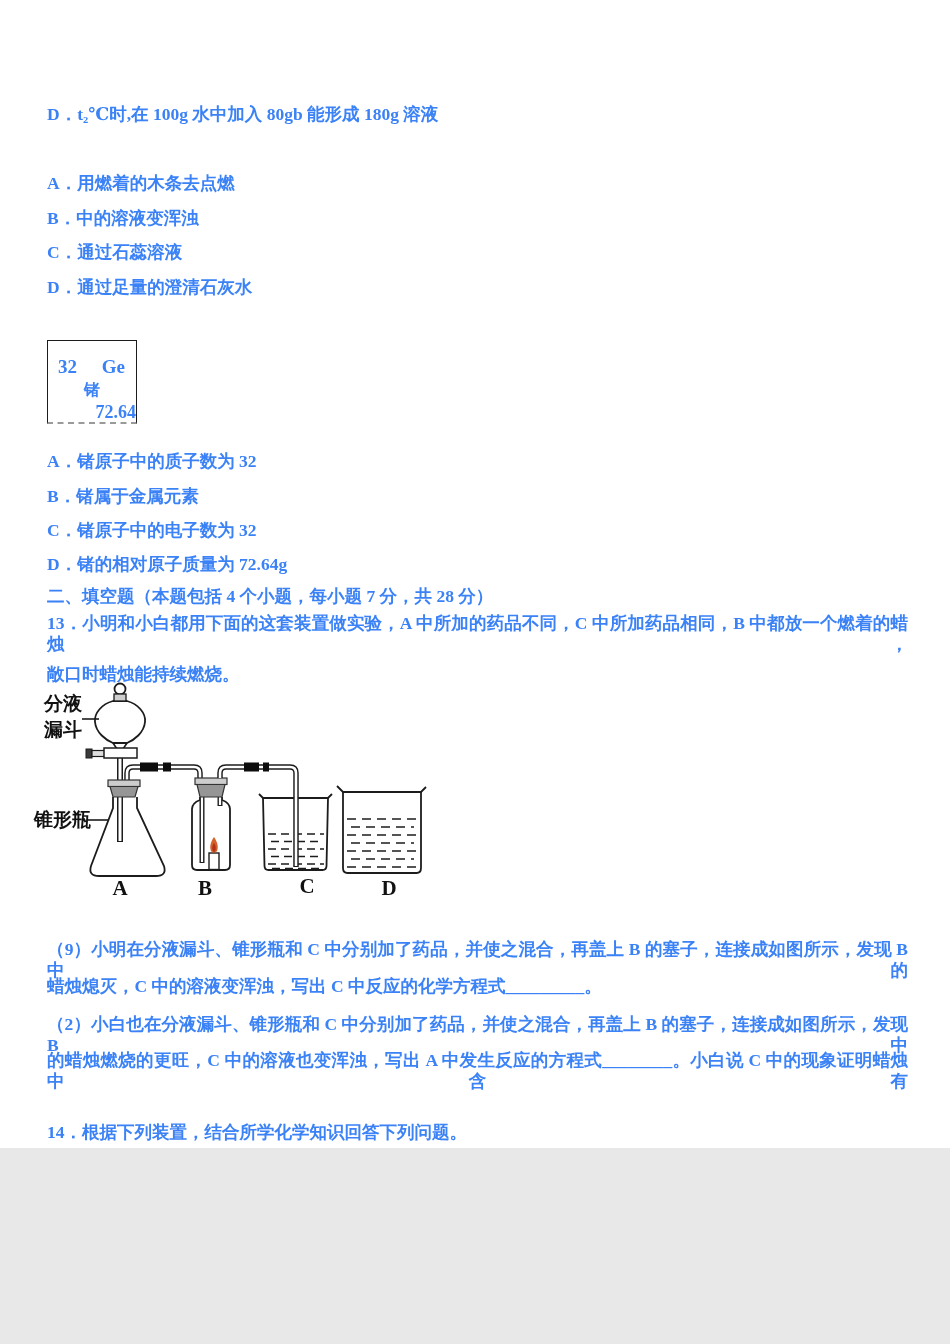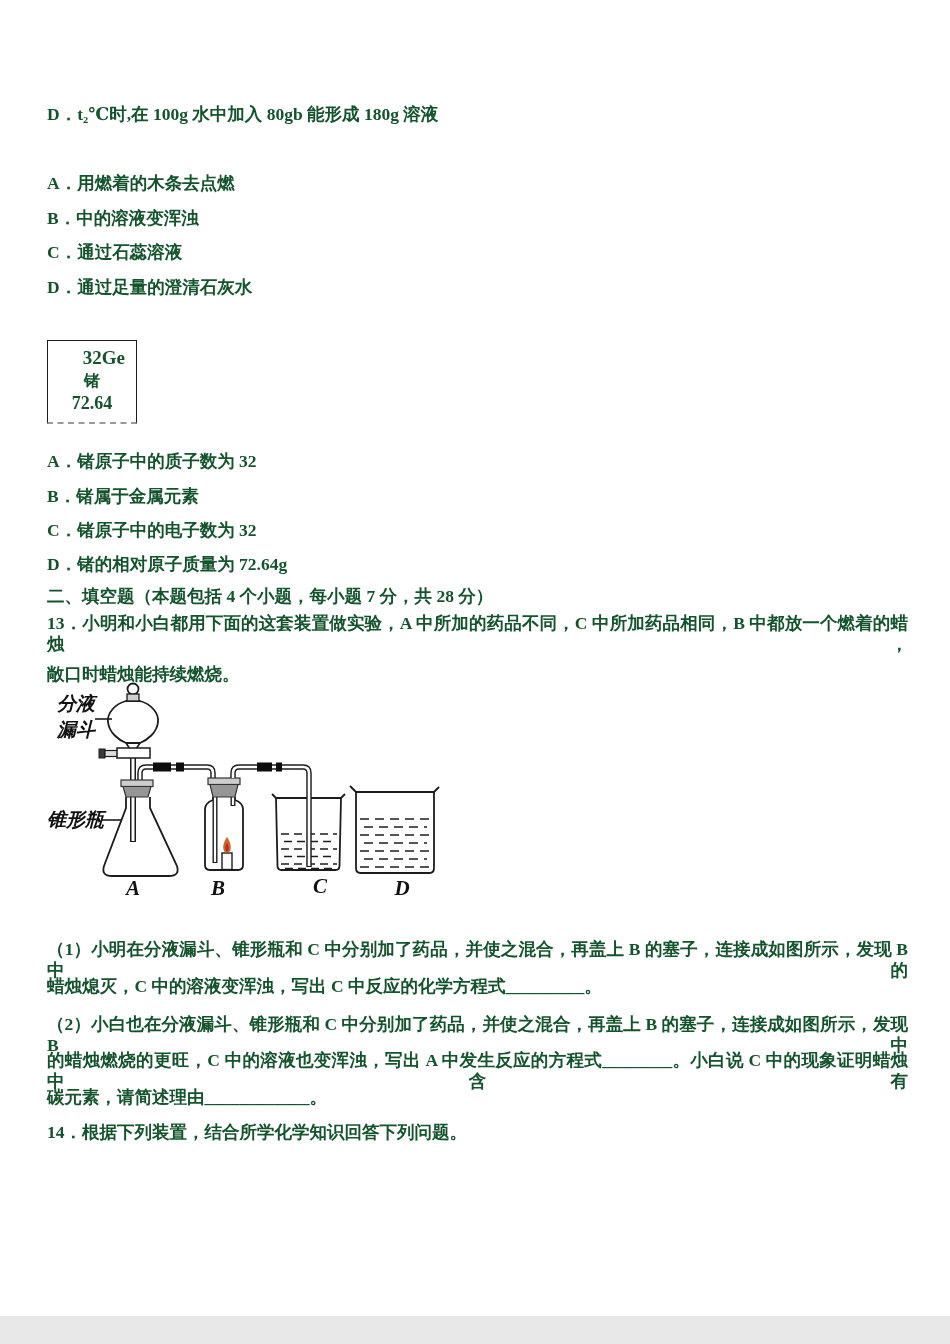--- a/index.html
+++ b/index.html
@@ -1,22 +1,22 @@
 <!DOCTYPE html>
 <html><head>
 <meta charset="utf-8">
 <style>
   html,body{margin:0;padding:0;background:#e8e8e8;}
   .page{
     position:relative;
-    width:950px;height:1316px;
+    width:950px;height:1148px;
     background:#ffffff;
     font-family:"Liberation Serif","DejaVu Serif",serif;
     font-weight:bold;
-    color:#14532d;
+    color:#3b82f6;
     overflow:hidden;
   }
   .ln{
     position:absolute;left:47px;
     font-size:17.5px;line-height:21px;
     white-space:pre;
   }
   .just{
     width:861px;
     white-space:normal;
@@ -24,27 +24,27 @@
     text-align-last:justify;
   }
   .elem-box{
     position:absolute;left:47px;top:340px;
     width:90px;height:84px;
     border:1.6px solid #1c1c1c;
     border-bottom:2px dashed #9a9a9a;
     box-sizing:border-box;
   }
   .elem-row{
-    display:flex;justify-content:flex-end;
+    display:flex;justify-content:space-between;
     padding:7px 11px 0 10px;
-    font-size:19px;line-height:19px;
+    font-size:19px;line-height:19px;margin-top:9px;
   }
   .elem-name{text-align:center;font-size:16px;line-height:16px;margin-top:6px;}
-  .elem-mass{text-align:center;font-size:18px;line-height:18px;margin-top:5px;}
-  .diagram{position:absolute;left:45px;top:680px;width:440px;height:224px;font-style:italic;}
+  .elem-mass{text-align:right;font-size:18px;line-height:18px;margin-top:5px;}
+  .diagram{position:absolute;left:32px;top:680px;width:440px;height:224px;}
   svg text{font-family:"Liberation Serif","DejaVu Serif",serif;font-weight:bold;fill:#111;}
   .cjk-label{font-size:19px;}
   .letter{font-size:21px;}
 </style>
 </head>
 <body>
 
 <div class="page">
 
   <div class="ln" style="top:104px">D．t₂℃时,在 100g 水中加入 80gb 能形成 180g 溶液</div>
@@ -178,21 +178,20 @@
       <line x1="56" y1="140" x2="76" y2="140" stroke="#1c1c1c" stroke-width="1.6"></line>
       <text x="2" y="146" class="cjk-label">锥形瓶</text>
 
       <text x="88" y="215" text-anchor="middle" class="letter">A</text>
       <text x="173" y="215" text-anchor="middle" class="letter">B</text>
       <text x="275" y="213" text-anchor="middle" class="letter">C</text>
       <text x="357" y="215" text-anchor="middle" class="letter">D</text>
     </svg>
   </div>
 
-  <div class="ln just" style="top:939px">（1）小明在分液漏斗、锥形瓶和 C 中分别加了药品，并使之混合，再盖上 B 的塞子，连接成如图所示，发现 B 中的</div>
+  <div class="ln just" style="top:939px">（9）小明在分液漏斗、锥形瓶和 C 中分别加了药品，并使之混合，再盖上 B 的塞子，连接成如图所示，发现 B 中的</div>
   <div class="ln" style="top:976px">蜡烛熄灭，C 中的溶液变浑浊，写出 C 中反应的化学方程式_________。</div>
   <div class="ln just" style="top:1014px">（2）小白也在分液漏斗、锥形瓶和 C 中分别加了药品，并使之混合，再盖上 B 的塞子，连接成如图所示，发现 B 中</div>
   <div class="ln just" style="top:1050px">的蜡烛燃烧的更旺，C 中的溶液也变浑浊，写出 A 中发生反应的方程式________。小白说 C 中的现象证明蜡烛中含有</div>
-  <div class="ln" style="top:1087px">碳元素，请简述理由____________。</div>
 
   <div class="ln" style="top:1122px">14．根据下列装置，结合所学化学知识回答下列问题。</div>
 
 </div>
 
 </body></html>

